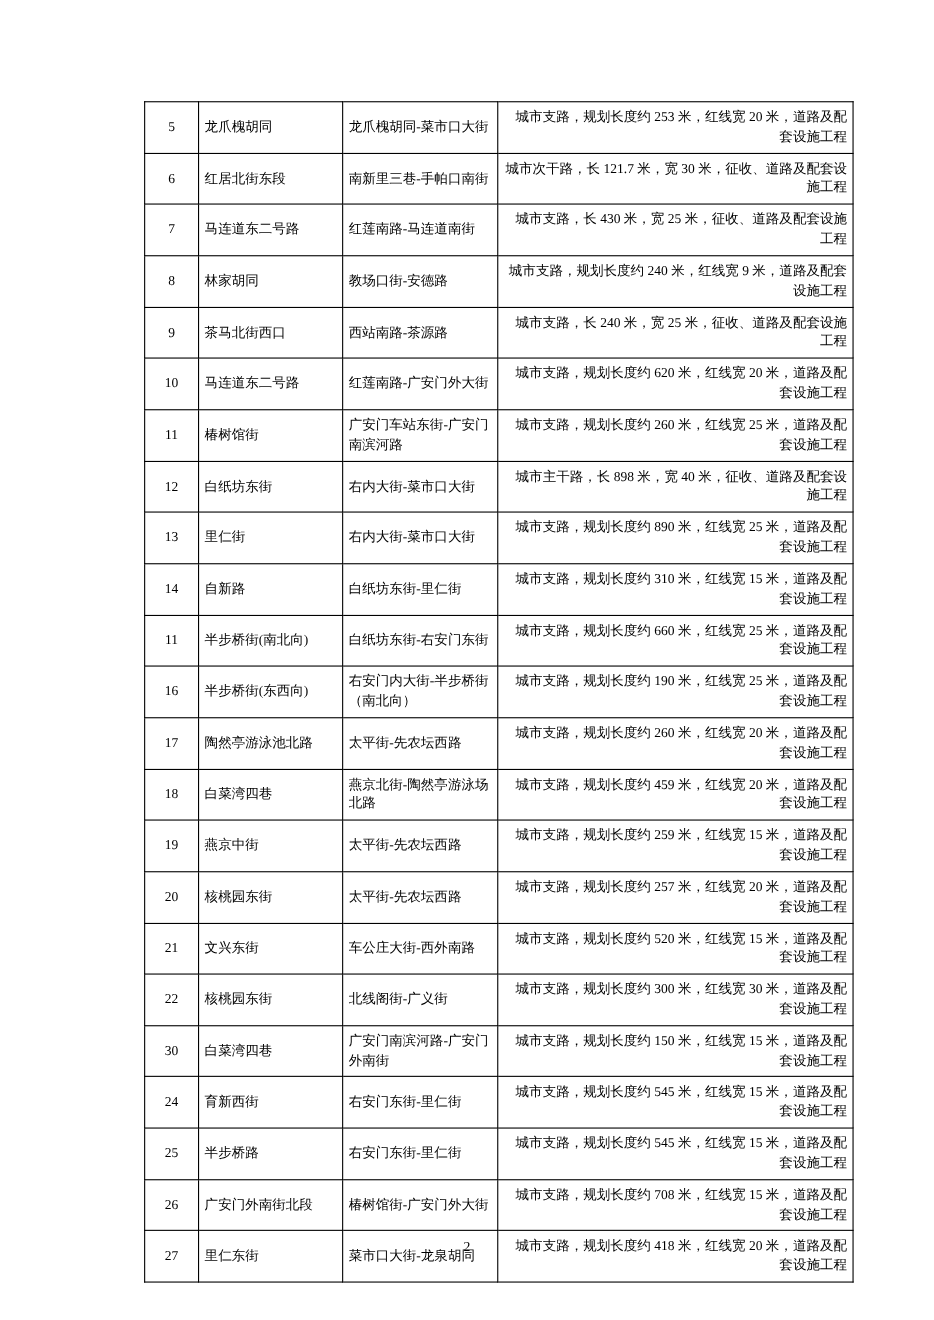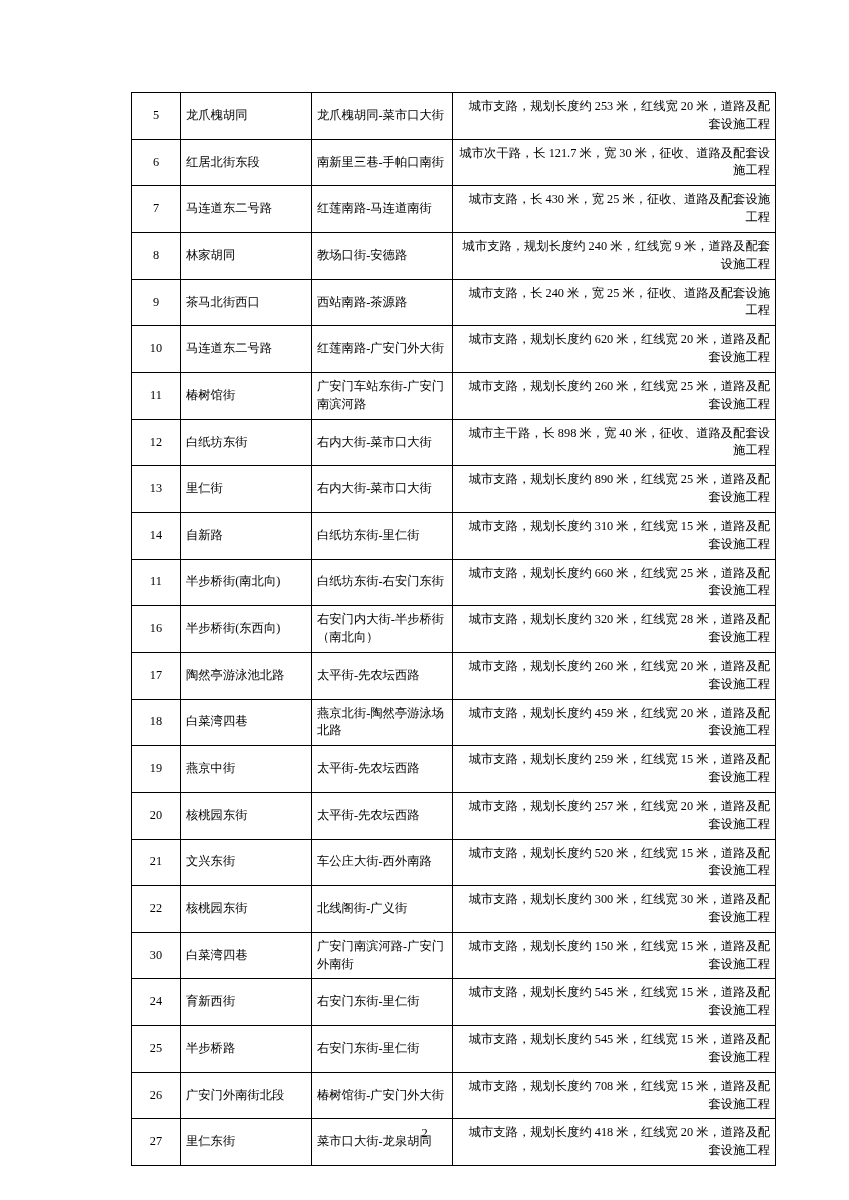--- a/index.html
+++ b/index.html
@@ -130,21 +130,21 @@
         <tr>
           <td class="col-index">11</td>
           <td class="col-name">半步桥街(南北向)</td>
           <td class="col-range">白纸坊东街-右安门东街</td>
           <td class="col-desc">城市支路，规划长度约 660 米，红线宽 25 米，道路及配套设施工程</td>
         </tr>
         <tr>
           <td class="col-index">16</td>
           <td class="col-name">半步桥街(东西向)</td>
           <td class="col-range">右安门内大街-半步桥街（南北向）</td>
-          <td class="col-desc">城市支路，规划长度约 320 米，红线宽 28 米，道路及配套设施工程</td>
+          <td class="col-desc">城市支路，规划长度约 190 米，红线宽 25 米，道路及配套设施工程</td>
         </tr>
         <tr>
           <td class="col-index">17</td>
           <td class="col-name">陶然亭游泳池北路</td>
           <td class="col-range">太平街-先农坛西路</td>
           <td class="col-desc">城市支路，规划长度约 260 米，红线宽 20 米，道路及配套设施工程</td>
         </tr>
         <tr>
           <td class="col-index">18</td>
           <td class="col-name">白菜湾四巷</td>

